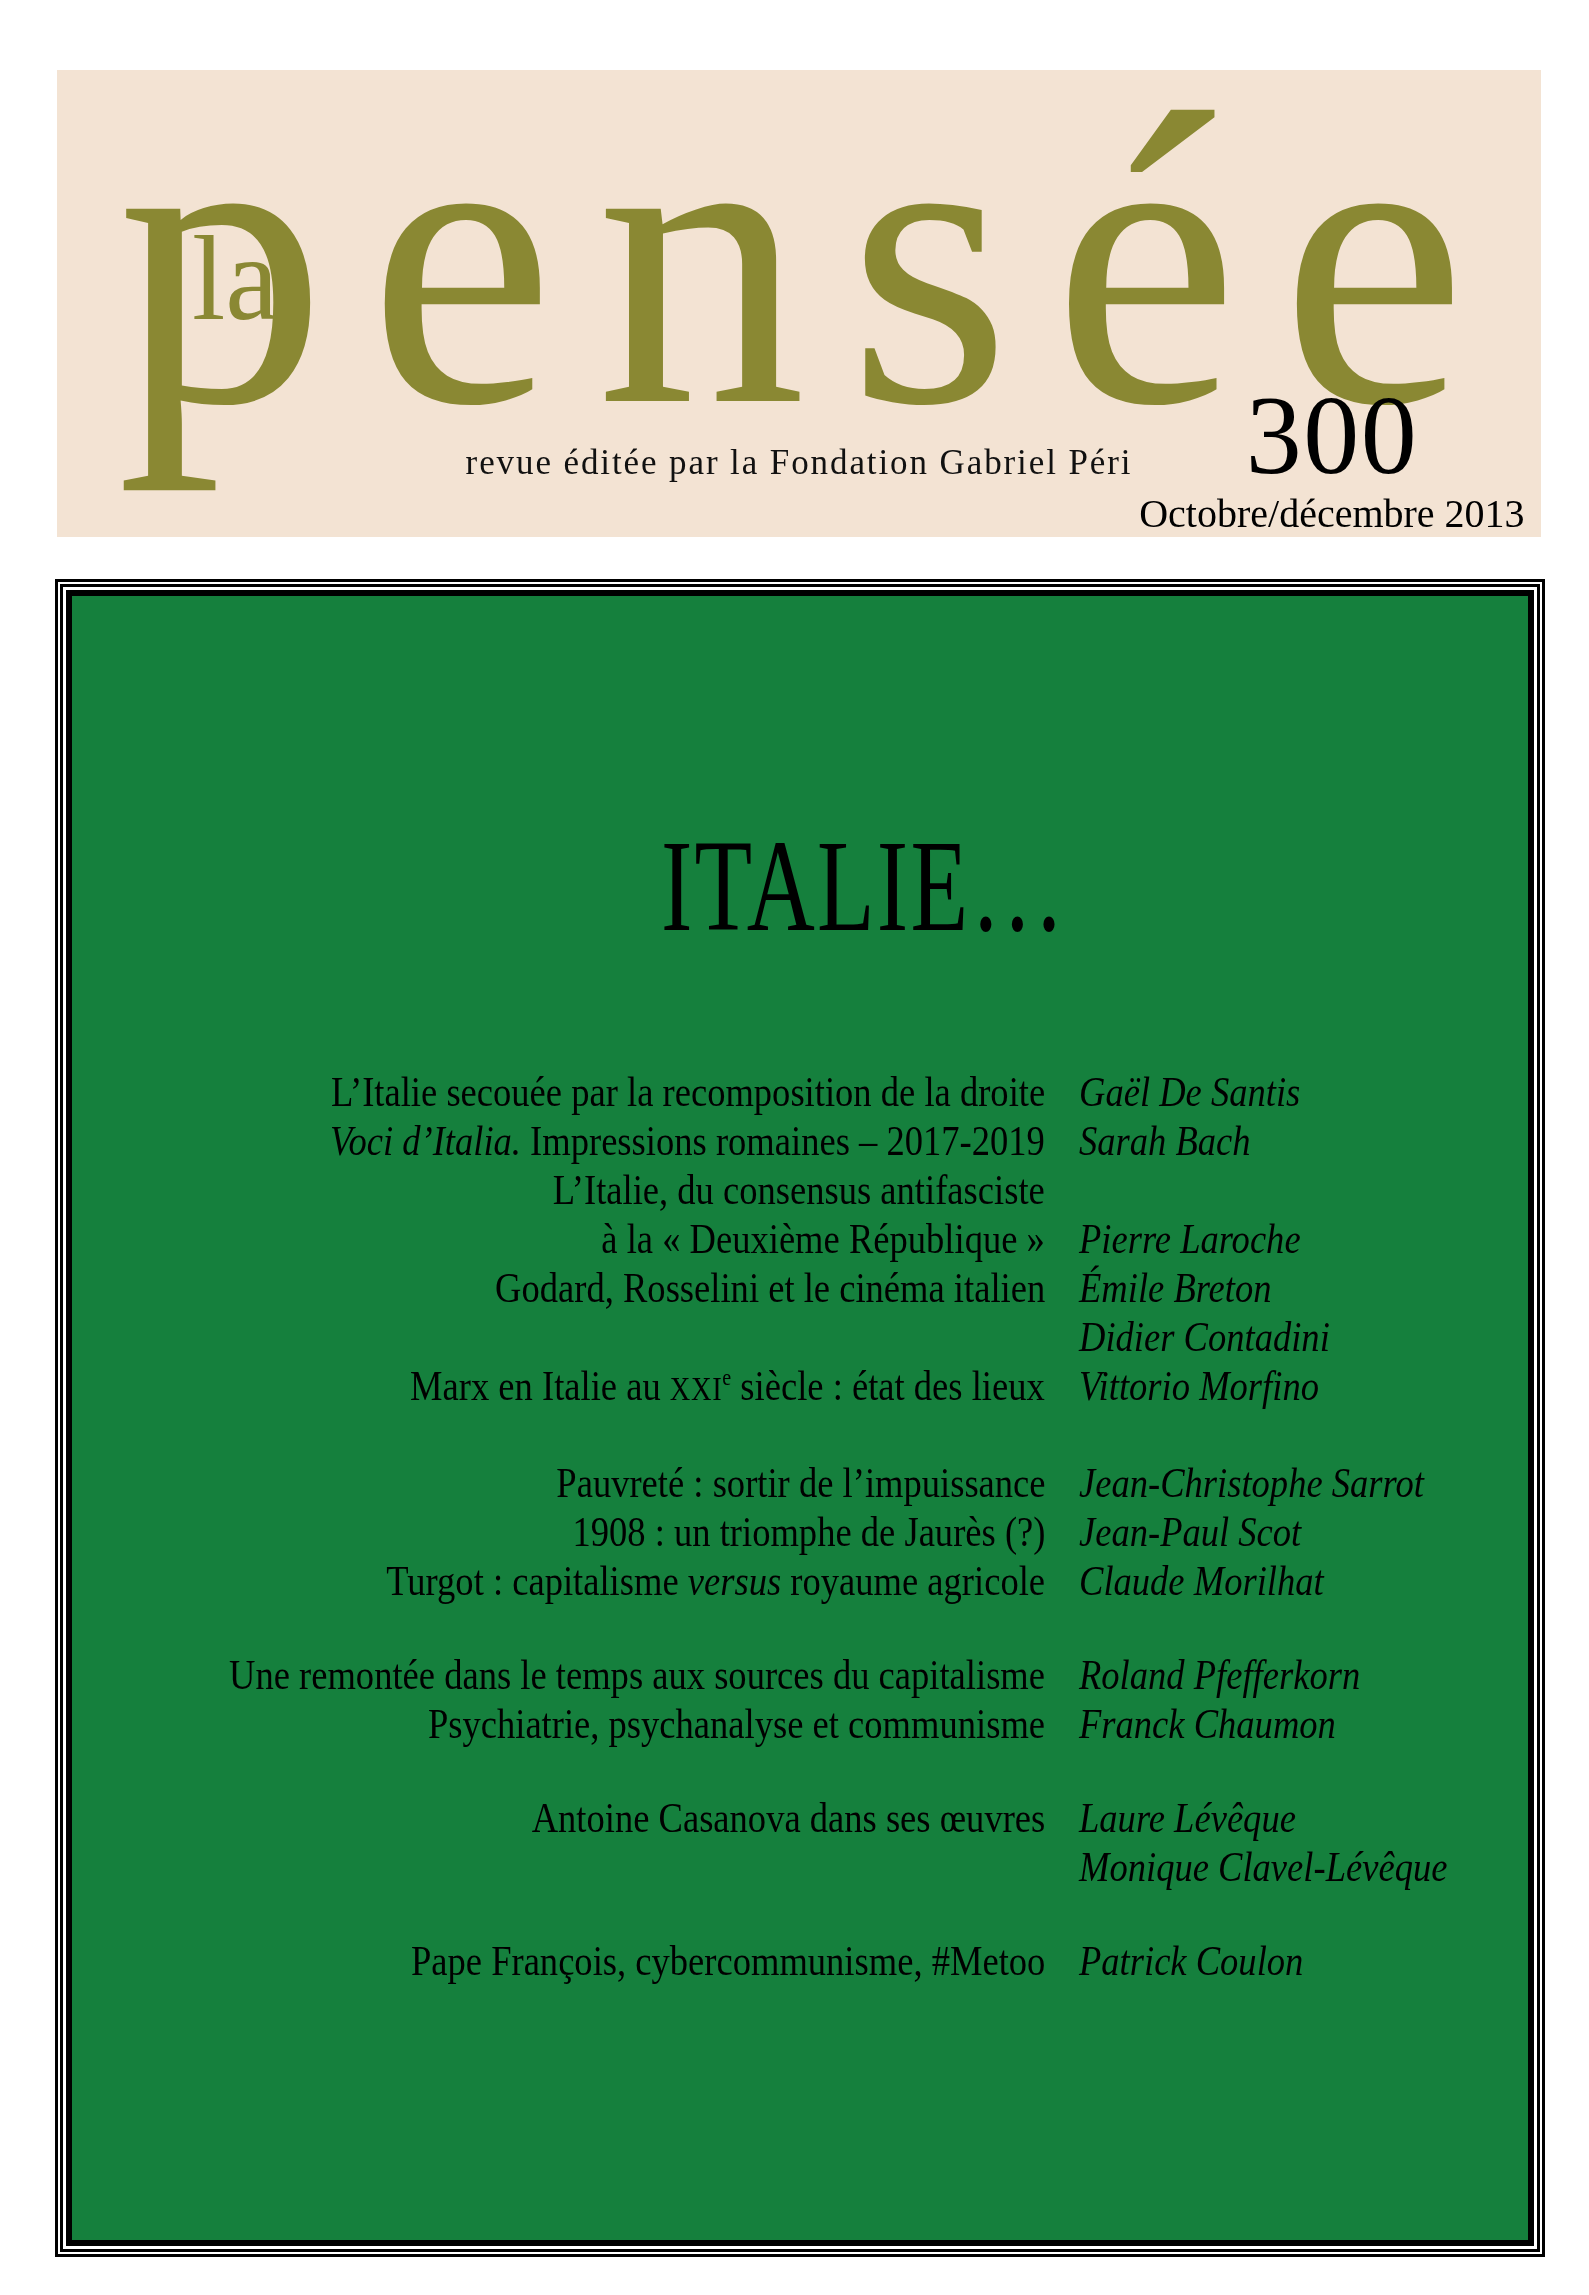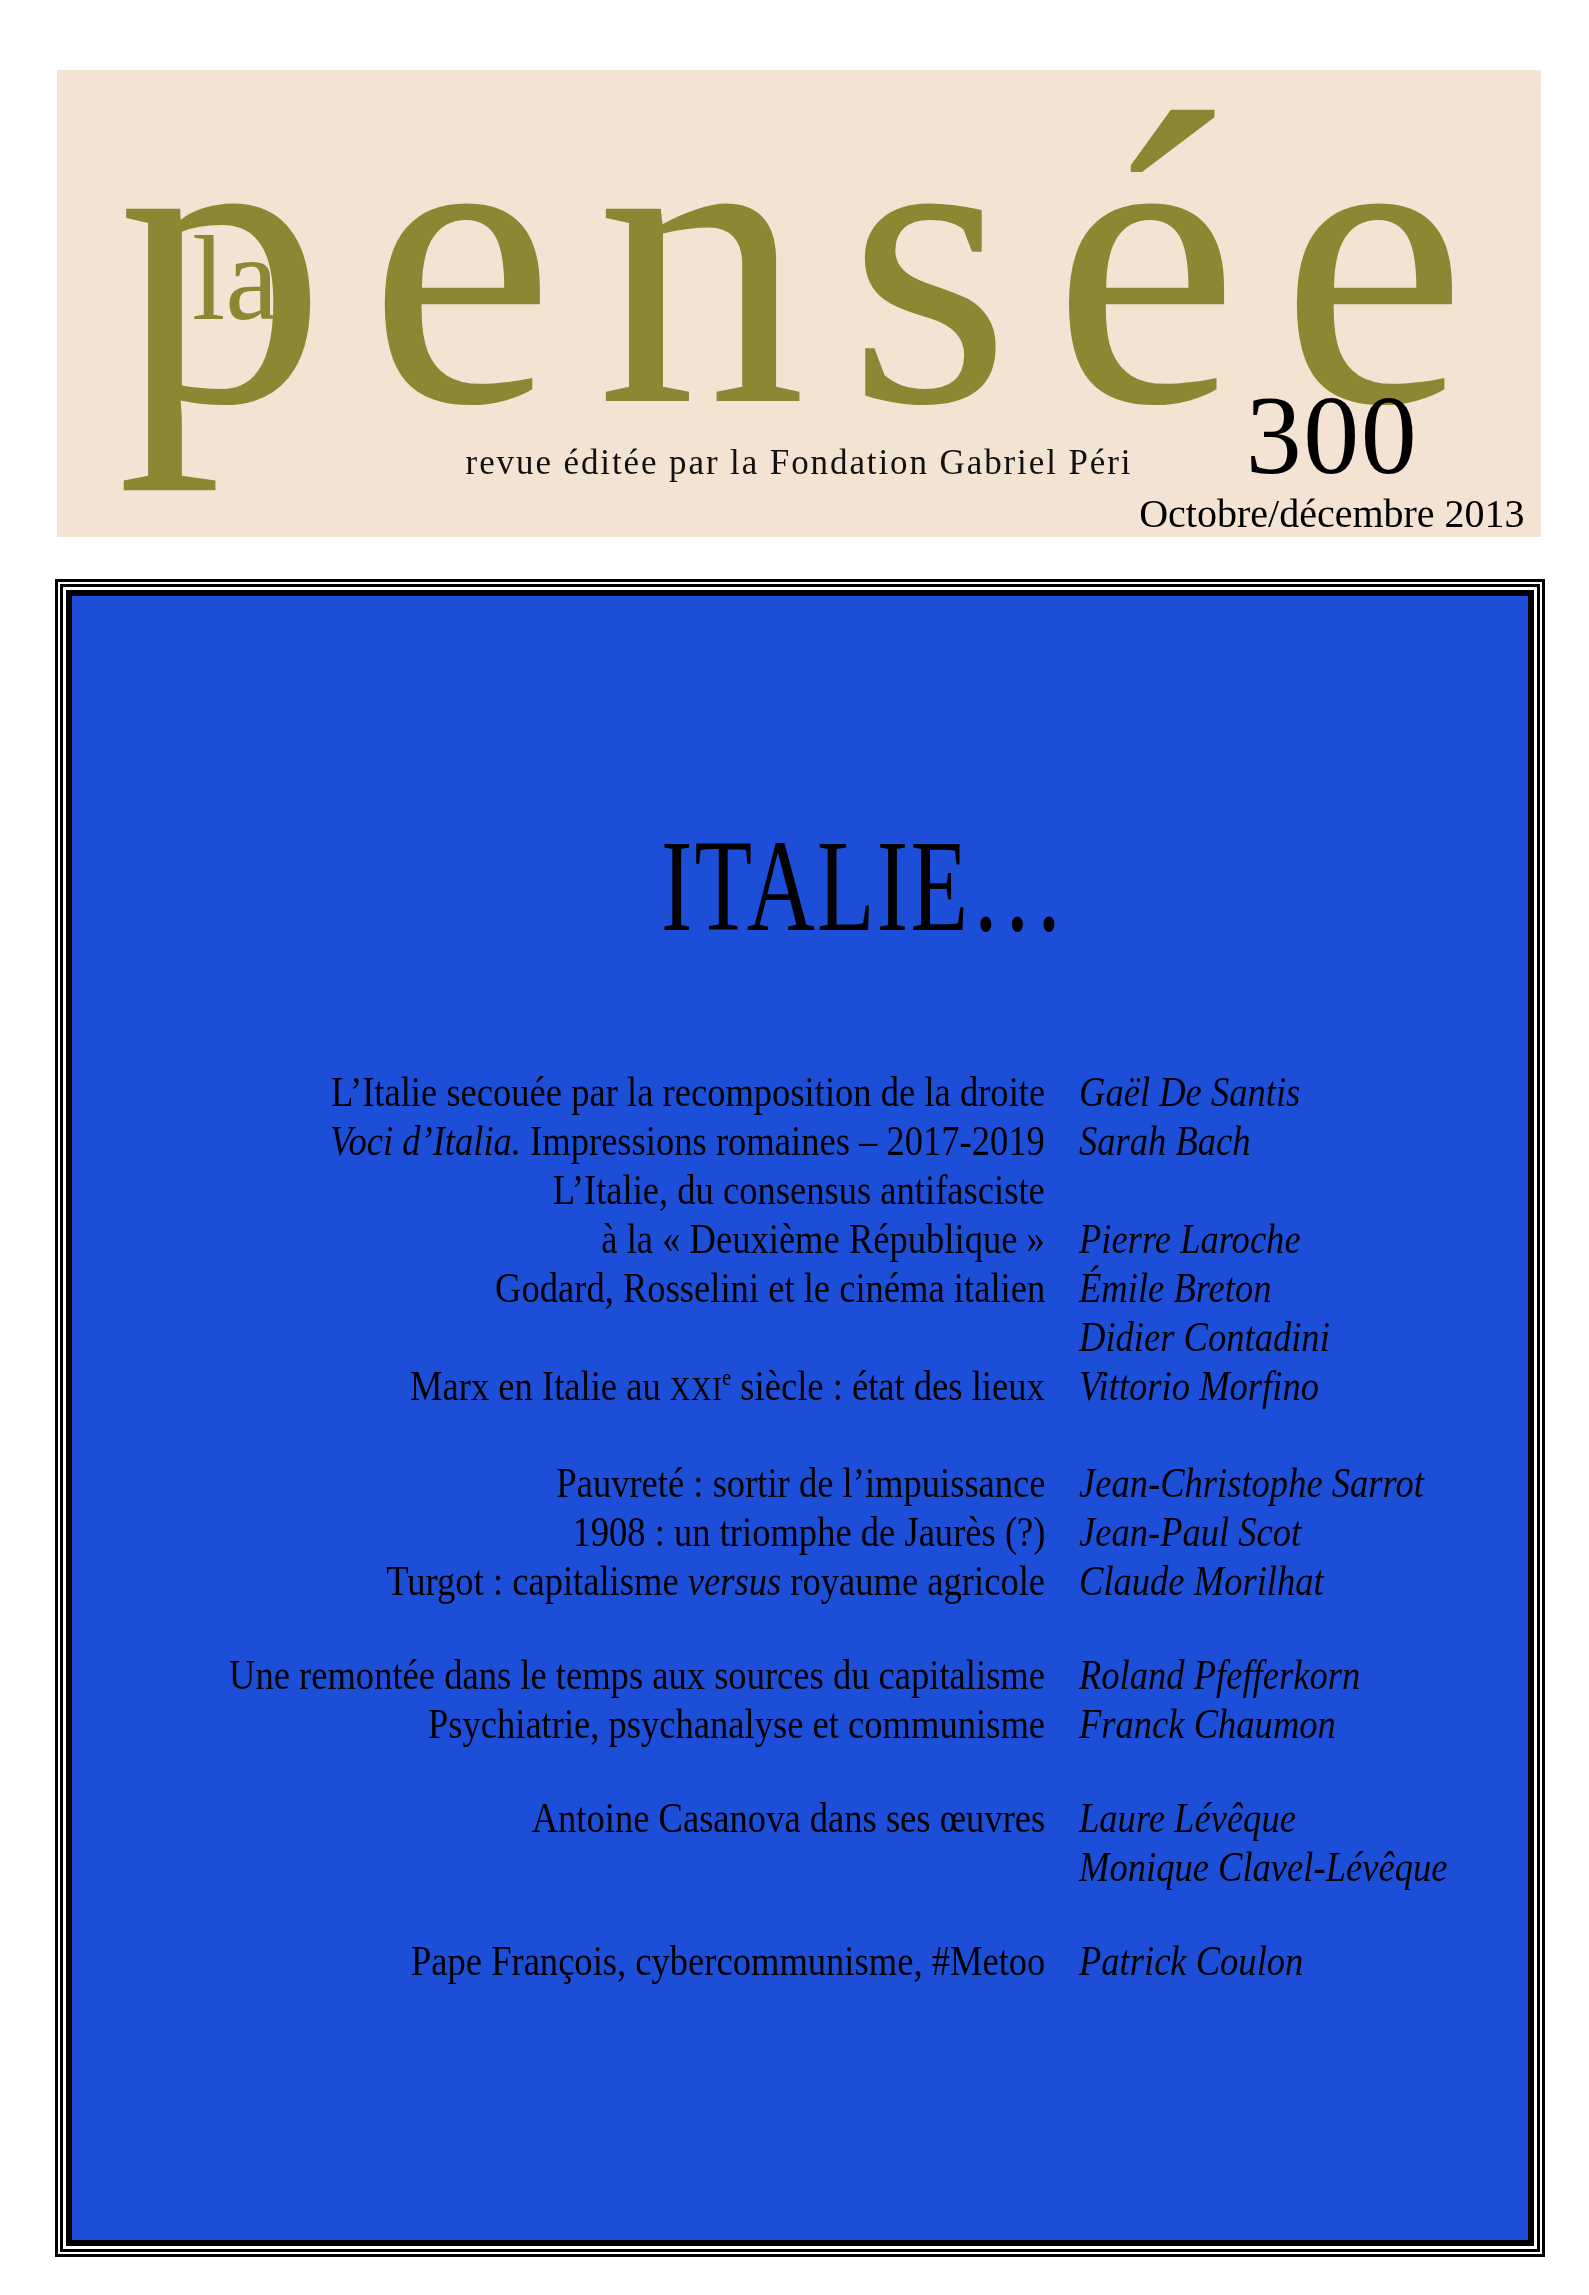--- a/index.html
+++ b/index.html
@@ -88,21 +88,21 @@
     height: 100%;
     border: 3px solid #000;
     padding: 3px;
   }
   .frame-inner {
     box-sizing: border-box;
     width: 100%;
     height: 100%;
     border: 6px solid #000;
     position: relative;
-    background: #1d4ed8;
+    background: #15803d;
   }
 
   
   .dossier-title {
     position: absolute;
     top: 224px;
     left: 0;
     right: 0;
     margin: 0;
     text-align: center;

